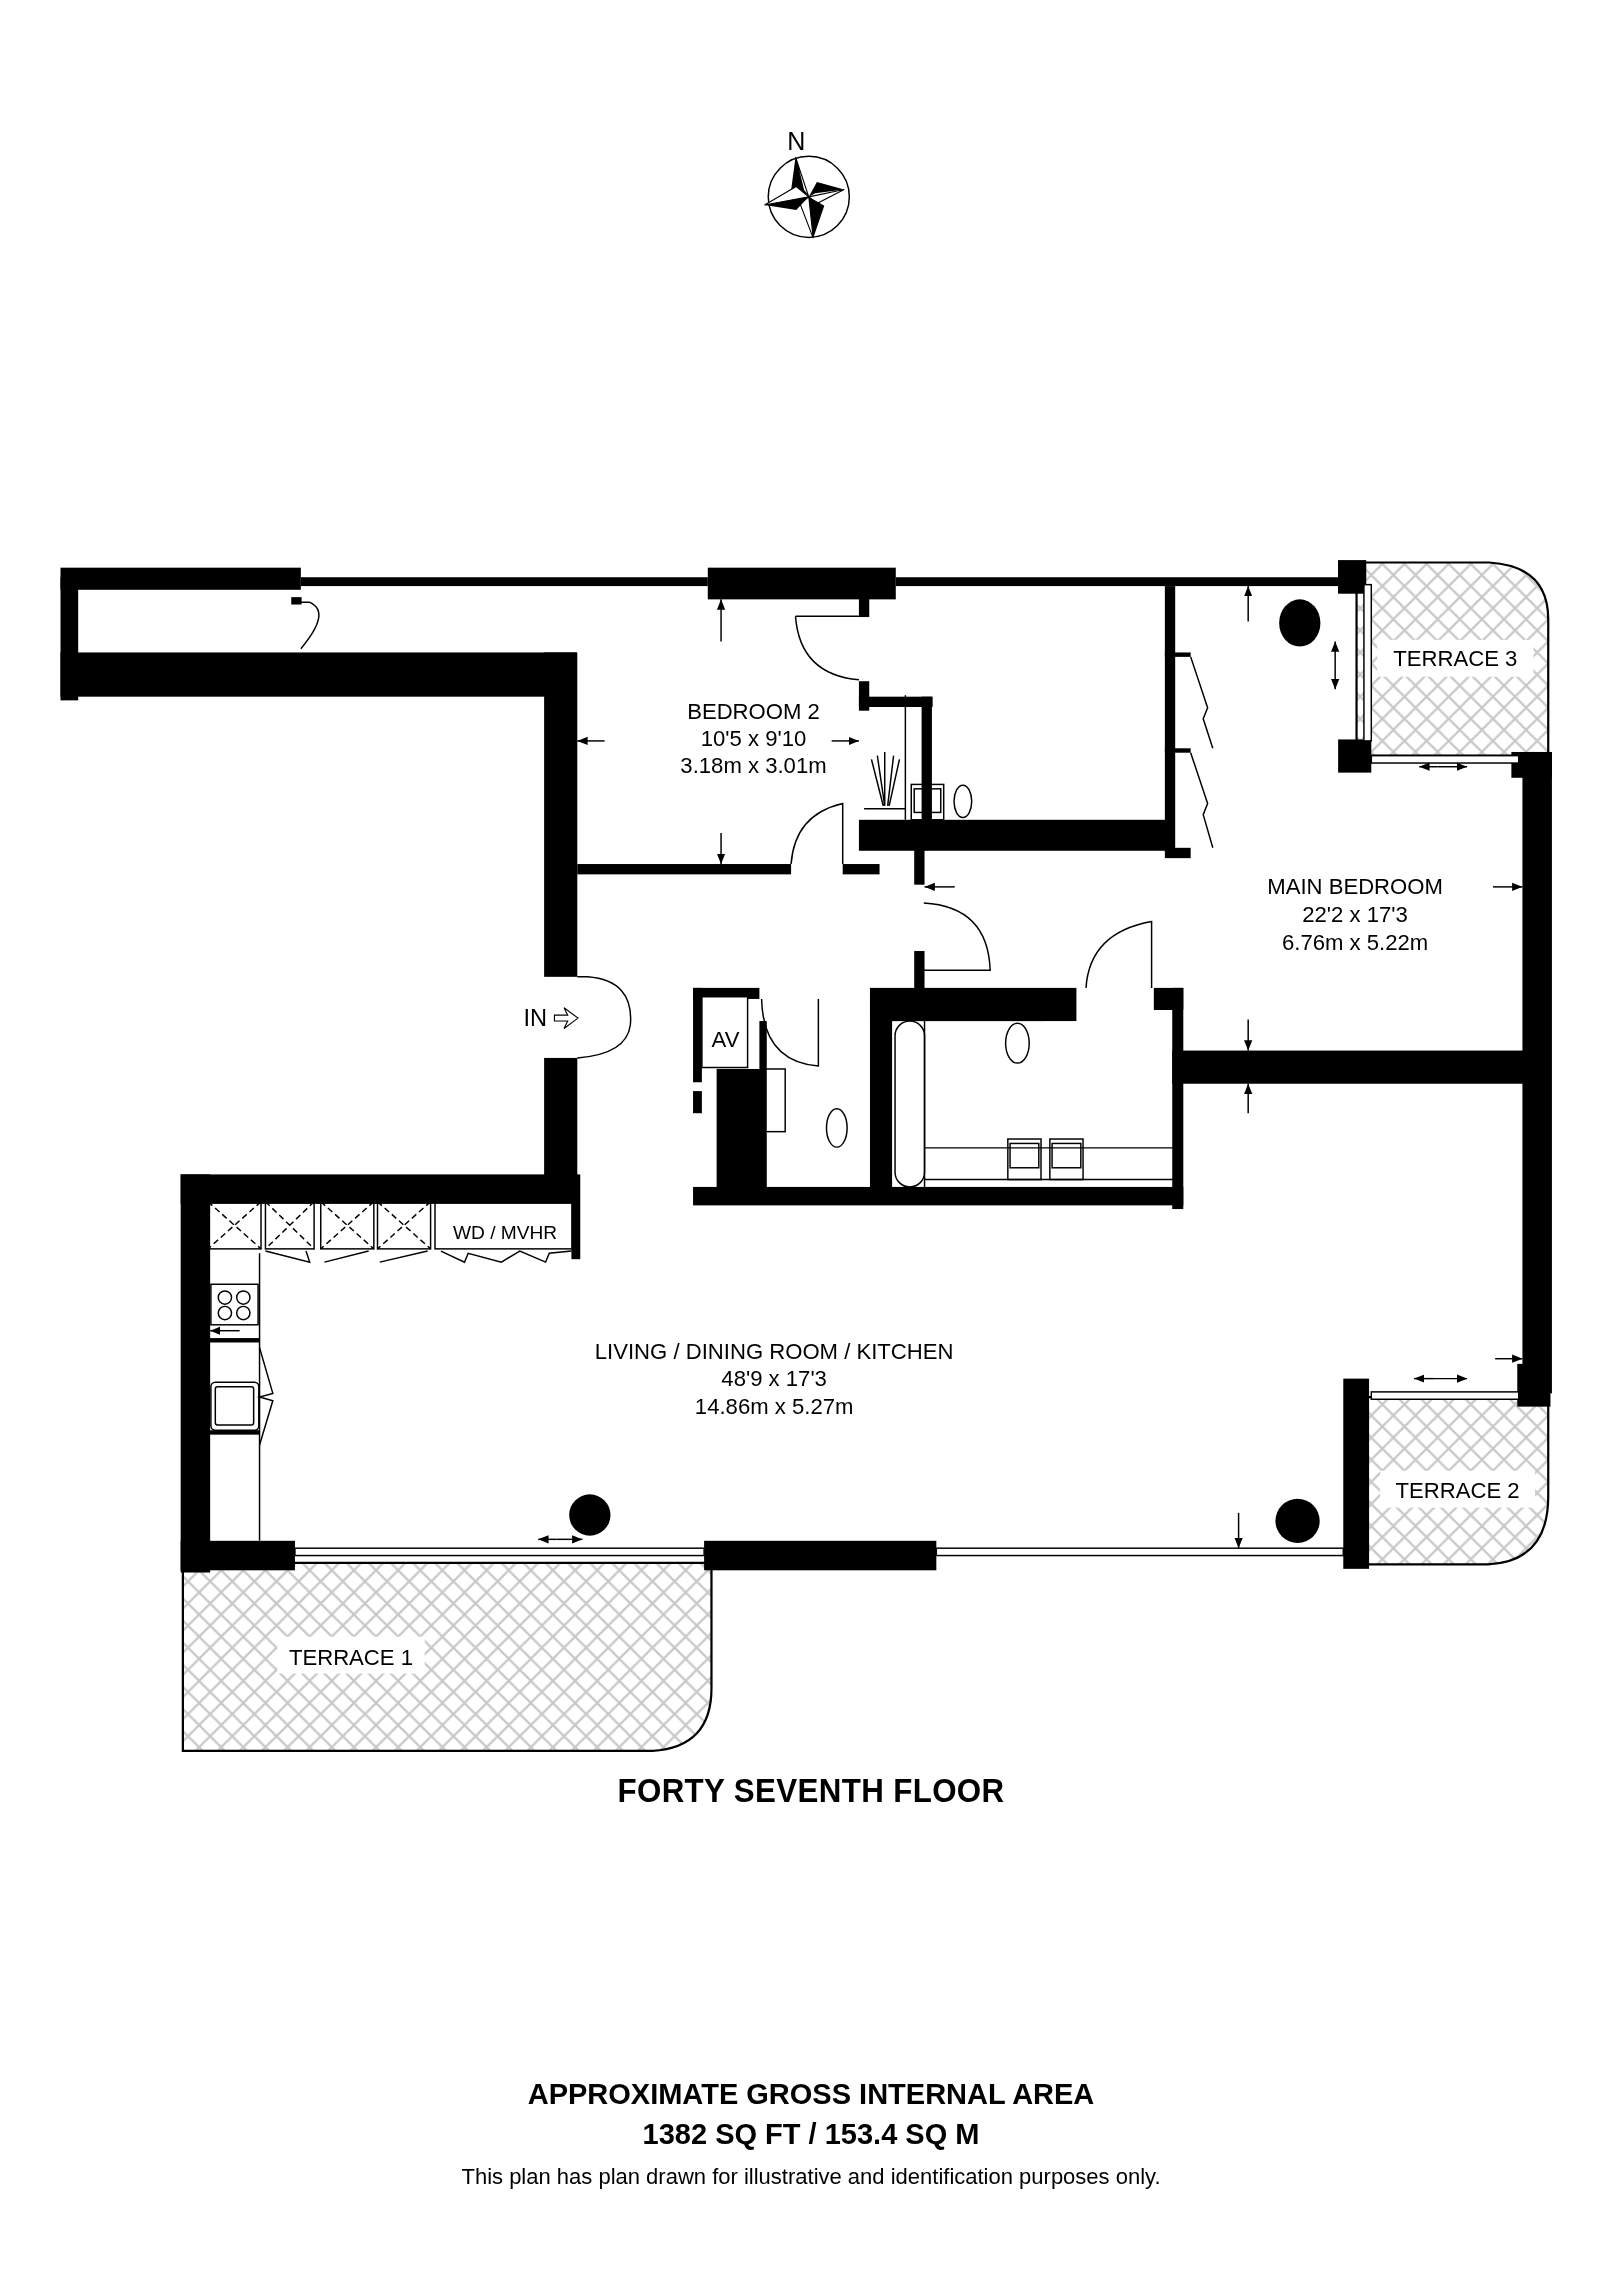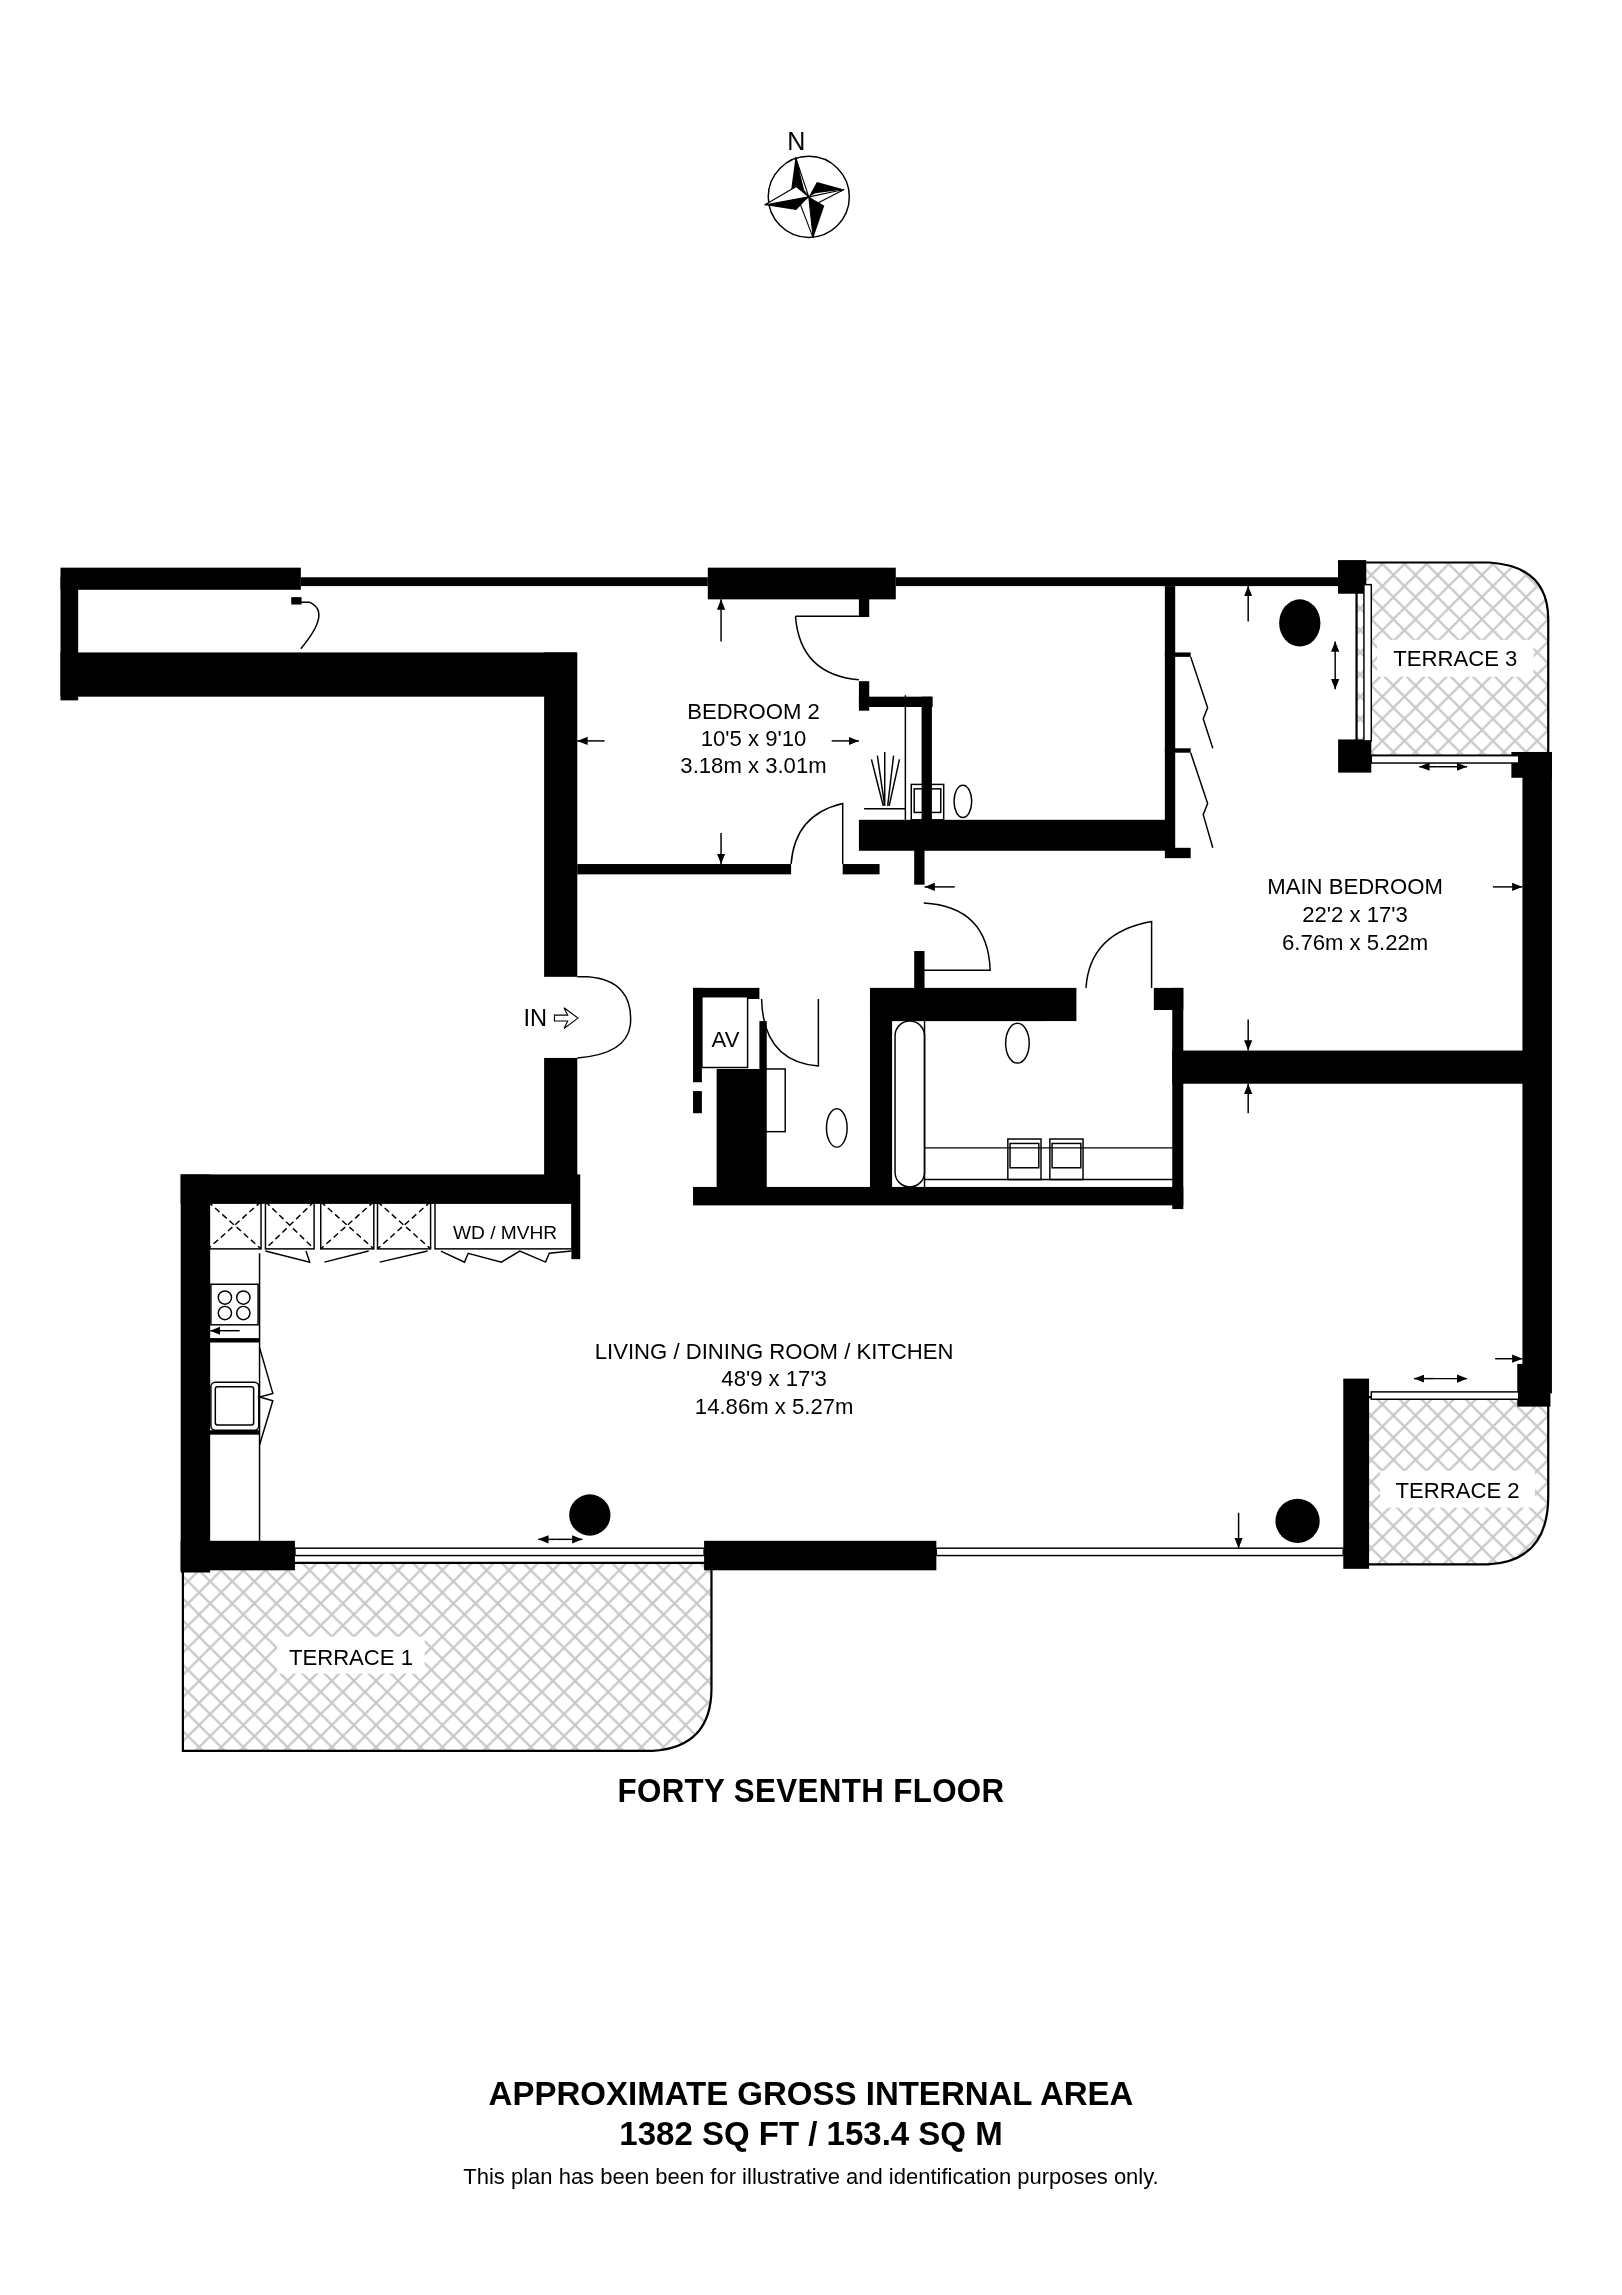--- a/index.html
+++ b/index.html
@@ -3,21 +3,21 @@
   <meta charset="utf-8">
   <style>
     html, body { margin: 0; padding: 0; background: #ffffff; }
     body { width: 1622px; height: 2295px; position: relative; overflow: hidden; font-family: "Liberation Sans", sans-serif; color: #000; }
     #plan { position: absolute; left: 0; top: 0; width: 1622px; height: 2295px; }
     .lbl { font-family: "Liberation Sans", sans-serif; fill: #000; text-anchor: middle; }
     .room-lbl { font-size: 30px; }
     .small-lbl { font-size: 26px; }
     .compass-n { font-family: "Liberation Sans", sans-serif; font-size: 34px; text-anchor: middle; }
     .floor-title { position: absolute; left: 0; width: 1622px; top: 1771px; text-align: center; font-weight: bold; font-size: 34px; letter-spacing: 0.4px; transform: scaleX(0.92); }
-    .area-title { position: absolute; left: 0; width: 1622px; top: 2074px; text-align: center; font-weight: bold; font-size: 33px; line-height: 40px; }
+    .area-title { position: absolute; left: 0; width: 1622px; top: 2074px; text-align: center; font-weight: bold; font-size: 29px; line-height: 40px; }
     .disclaimer { position: absolute; left: 0; width: 1622px; top: 2164px; text-align: center; font-size: 22px; }
     .wall { fill: #000; }
     .thin { fill: none; stroke: #000; stroke-width: 2; }
     .glass { fill: #fff; stroke: #000; stroke-width: 2; }
   </style>
 </head>
 <body>
 
 <svg id="plan" viewBox="0 0 2200 3113" xmlns="http://www.w3.org/2000/svg">
   <defs>
@@ -240,14 +240,14 @@
     <text class="lbl" style="font-size:32px;" x="726" y="1392">IN</text>
     <path d="M752 1377 L770 1377 L765 1367 L784 1381 L765 1395 L770 1385 L752 1385 Z" fill="#fff" stroke="#000" stroke-width="1.5"></path>
   </g>
 </svg>
 
 <div class="floor-title">FORTY SEVENTH FLOOR</div>
 <div class="area-title">
   <div>APPROXIMATE GROSS INTERNAL AREA</div>
   <div>1382 SQ FT / 153.4 SQ M</div>
 </div>
-<div class="disclaimer">This plan has been been for illustrative and identification purposes only.</div>
+<div class="disclaimer">This plan has plan drawn for illustrative and identification purposes only.</div>
 
 
 </body></html>

